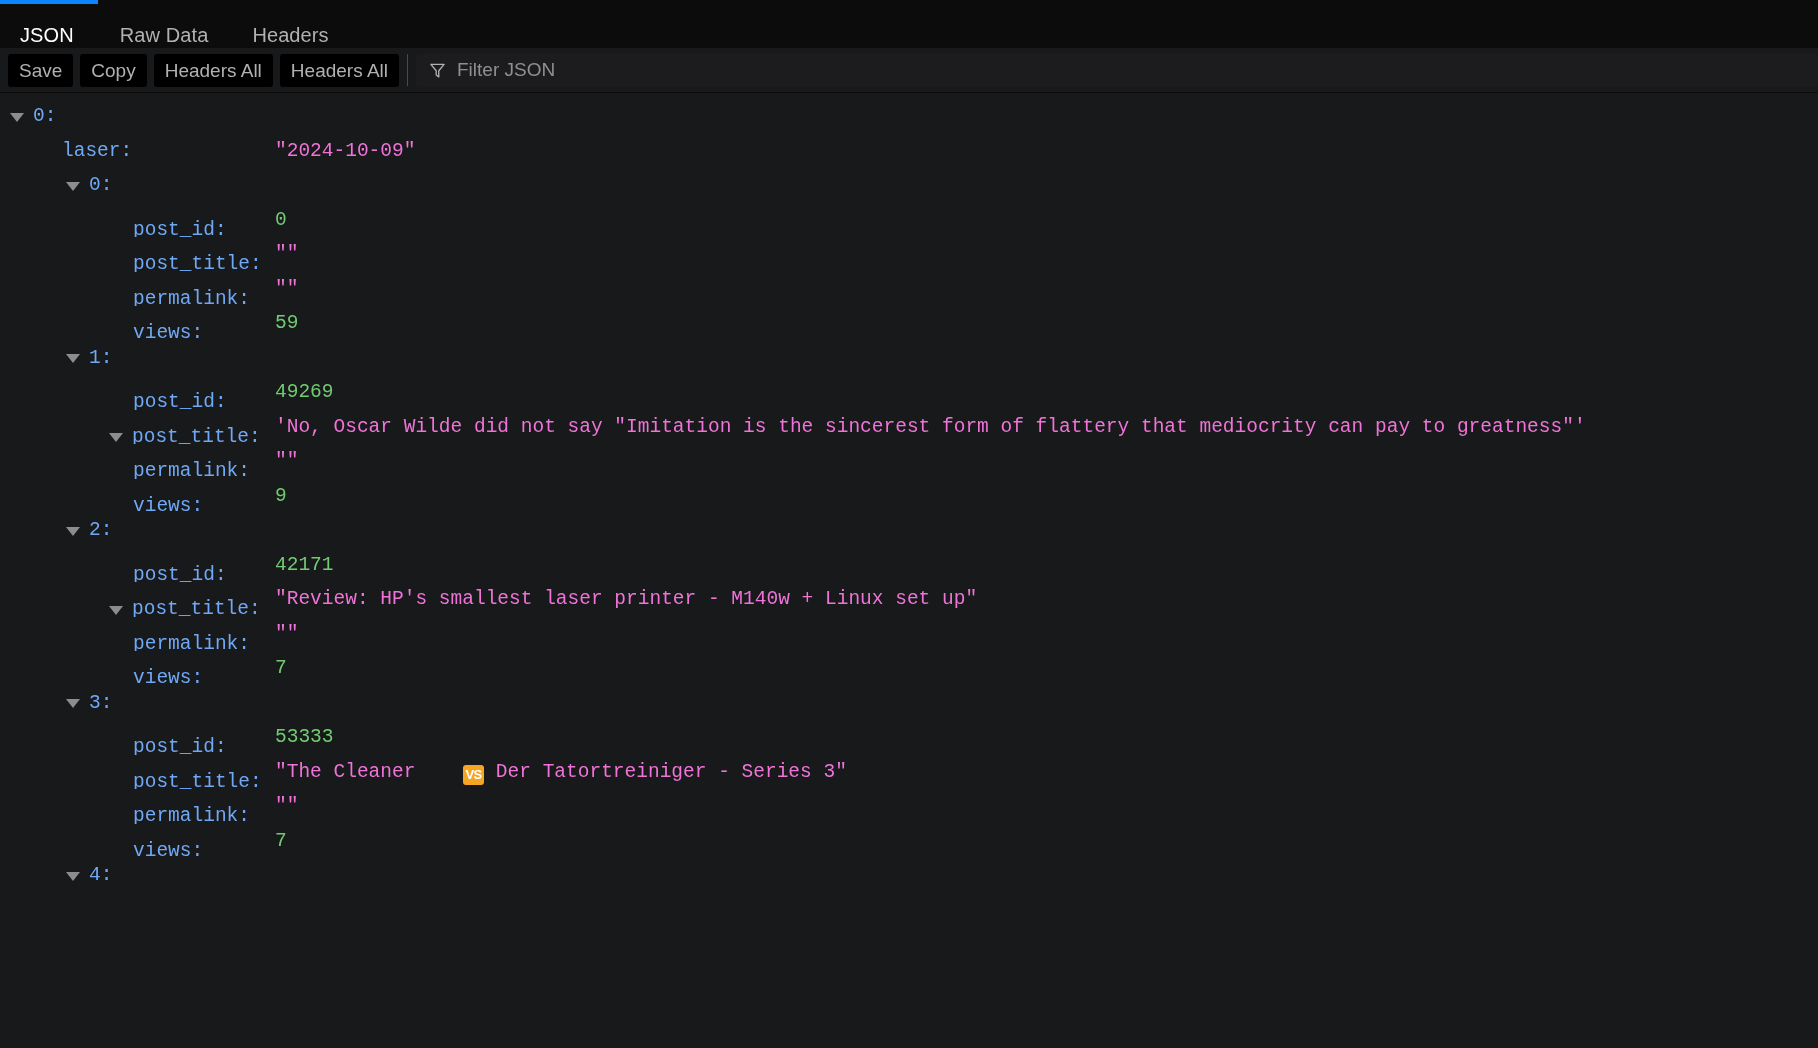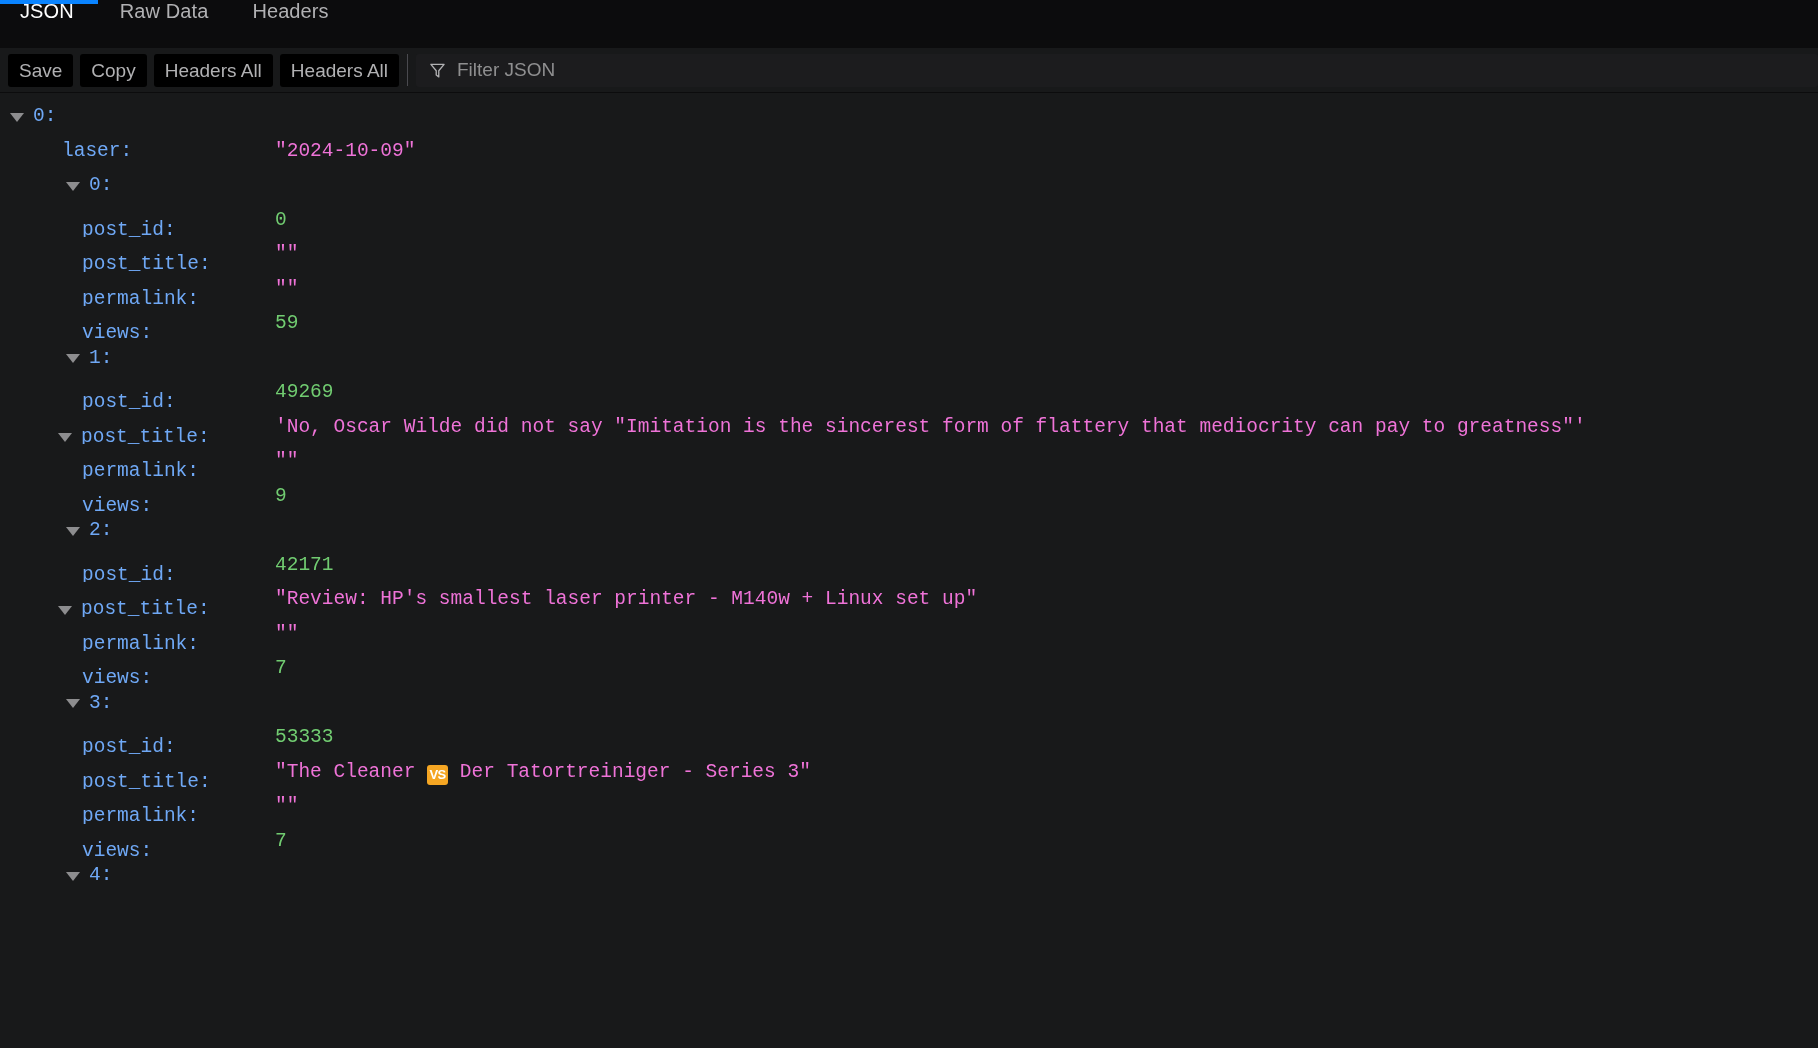--- a/index.html
+++ b/index.html
@@ -19,21 +19,21 @@
   .tabbar {
     height: 47px;
     background: #0c0c0d;
     display: flex;
     align-items: stretch;
     border-bottom: 1px solid #0c0c0d;
     position: relative;
   }
   .tab {
     display: flex;
-    align-items: flex-start;
+    align-items: flex-end;
     justify-content: center;
     padding: 0 22px;
     font-size: 20px;
     color: #b1b1b3;
     position: relative;
     cursor: default;
     letter-spacing: 0.1px;
   }
   .tab.active {
     color: #ffffff;
@@ -152,21 +152,21 @@
   .val.num { color: #71cc71; }
   .label-col {
     display: flex;
     align-items: center;
     flex: 0 0 auto;
   }
   
   .ind0 { padding-left: 10px; }
   .ind1 { padding-left: 38px; }
   .ind2 { padding-left: 66px; }
-  .ind3 { padding-left: 58px; margin-top: 20px; }
+  .ind3 { padding-left: 109px; margin-top: 20px; }
 
   .valcol {
     position: absolute;
     left: 275px;
     top: 0;
     height: 34.5px;
     line-height: 34.5px;
     white-space: pre;
   }
 
@@ -179,20 +179,21 @@
     font-weight: bold;
     line-height: 19px;
     height: 20px;
     min-width: 21px;
     text-align: center;
     border-radius: 3px;
     vertical-align: -2px;
     letter-spacing: -0.5px;
     padding: 0 1px;
     box-sizing: border-box;
+    margin-left: 36px;
   }
   .clip-row { overflow: hidden; }
 </style>
 </head>
 <body>
 
 <div class="tabbar">
   <div class="tab active" id="tab-json">
     <span>JSON</span>
   </div>

